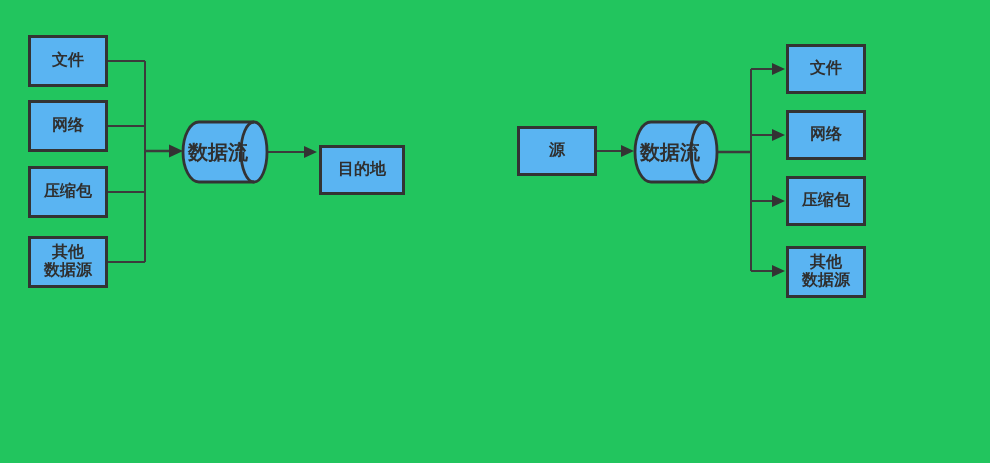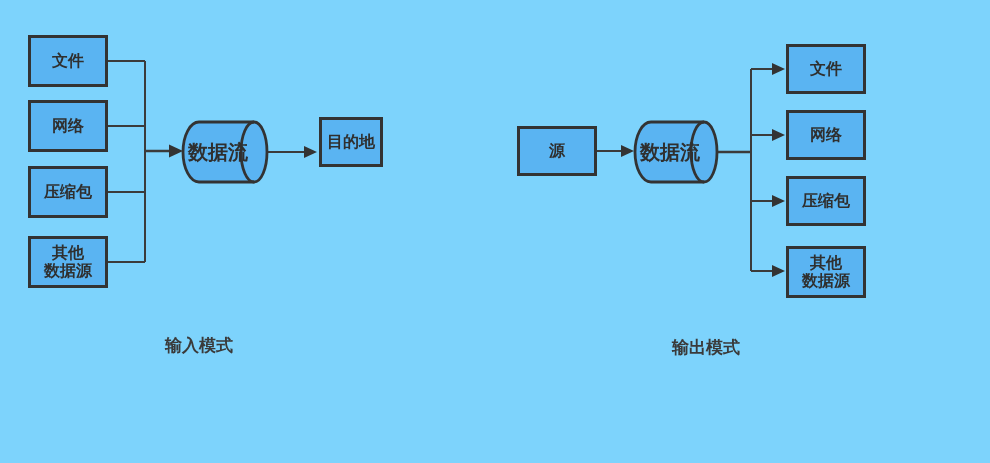--- a/index.html
+++ b/index.html
@@ -1,20 +1,20 @@
 <!DOCTYPE html>
 <html><head>
 <meta charset="utf-8">
 <style>
   html,body{margin:0;padding:0;background:#ffffff;}
   #canvas{
     position:relative;
     width:990px;height:463px;
-    background:#7dd3fc;
-    font-family:Liberation Sans, sans-serif;
+    background:#22c55e;
+    font-family:Liberation Mono, monospace;
     overflow:hidden;
   }
   #wires{position:absolute;left:0;top:0;z-index:0;}
   .node{
     position:absolute;
     box-sizing:border-box;
     background:#5ab4f2;
     border:3px solid #333333;
     display:flex;align-items:center;justify-content:center;
     text-align:center;
@@ -90,32 +90,30 @@
 
   <div class="node" style="left:28px;top:100px;width:80px;height:52px;">网络</div>
 
   <div class="node" style="left:28px;top:166px;width:80px;height:52px;">压缩包</div>
 
   <div class="node" style="left:28px;top:236px;width:80px;height:52px;">其他
 数据源</div>
 
   <div class="cyl-label" style="left:183px;top:122px;width:70px;height:60px;">数据流</div>
 
-  <div class="node" style="left:319px;top:117px;width:64px;height:50px;">目的地</div>
+  <div class="node" style="left:319px;top:145px;width:86px;height:50px;">目的地</div>
 
-  <div class="caption" style="left:149px;top:334px;width:100px;">输入模式</div>
 
   <div class="node" style="left:517px;top:126px;width:80px;height:50px;">源</div>
 
   <div class="cyl-label" style="left:635px;top:122px;width:70px;height:60px;">数据流</div>
 
   <div class="node" style="left:786px;top:44px;width:80px;height:50px;">文件</div>
 
   <div class="node" style="left:786px;top:110px;width:80px;height:50px;">网络</div>
 
   <div class="node" style="left:786px;top:176px;width:80px;height:50px;">压缩包</div>
 
   <div class="node" style="left:786px;top:246px;width:80px;height:52px;">其他
 数据源</div>
 
-  <div class="caption" style="left:656px;top:336px;width:100px;">输出模式</div>
 
 </div>
 
 </body></html>

